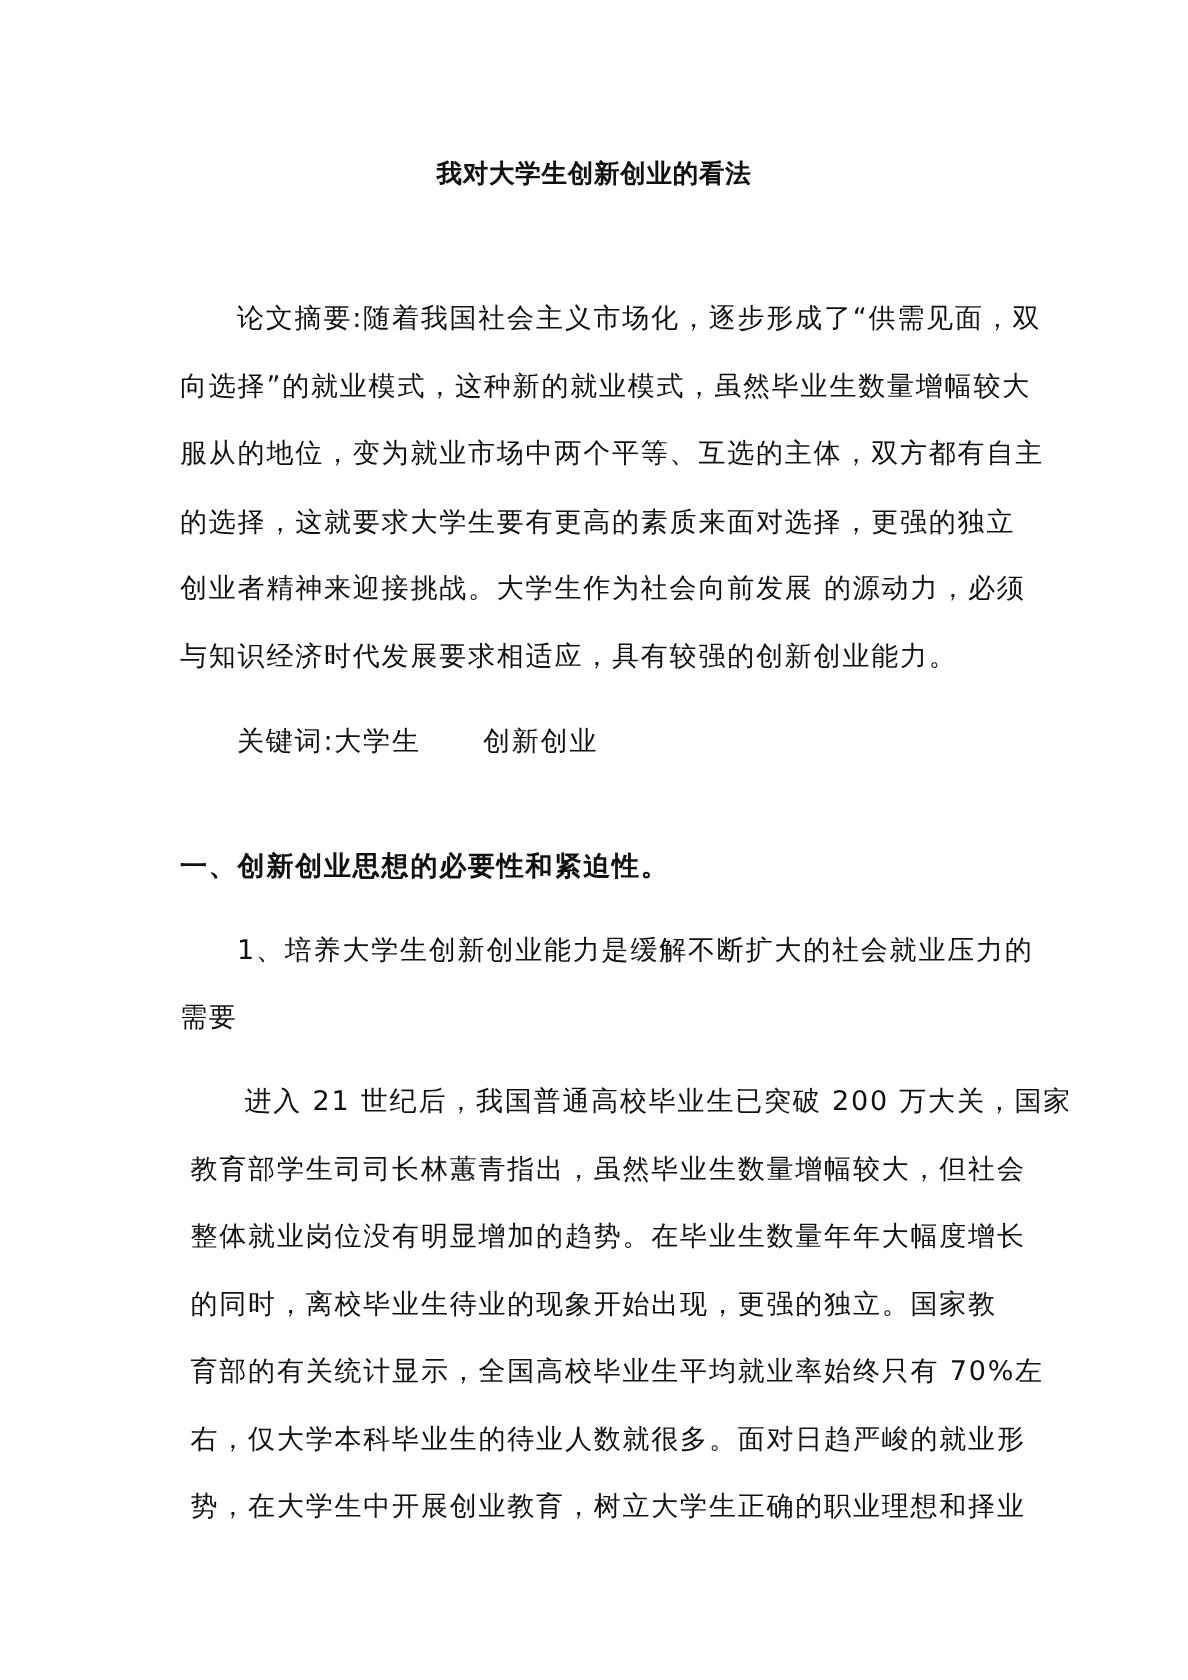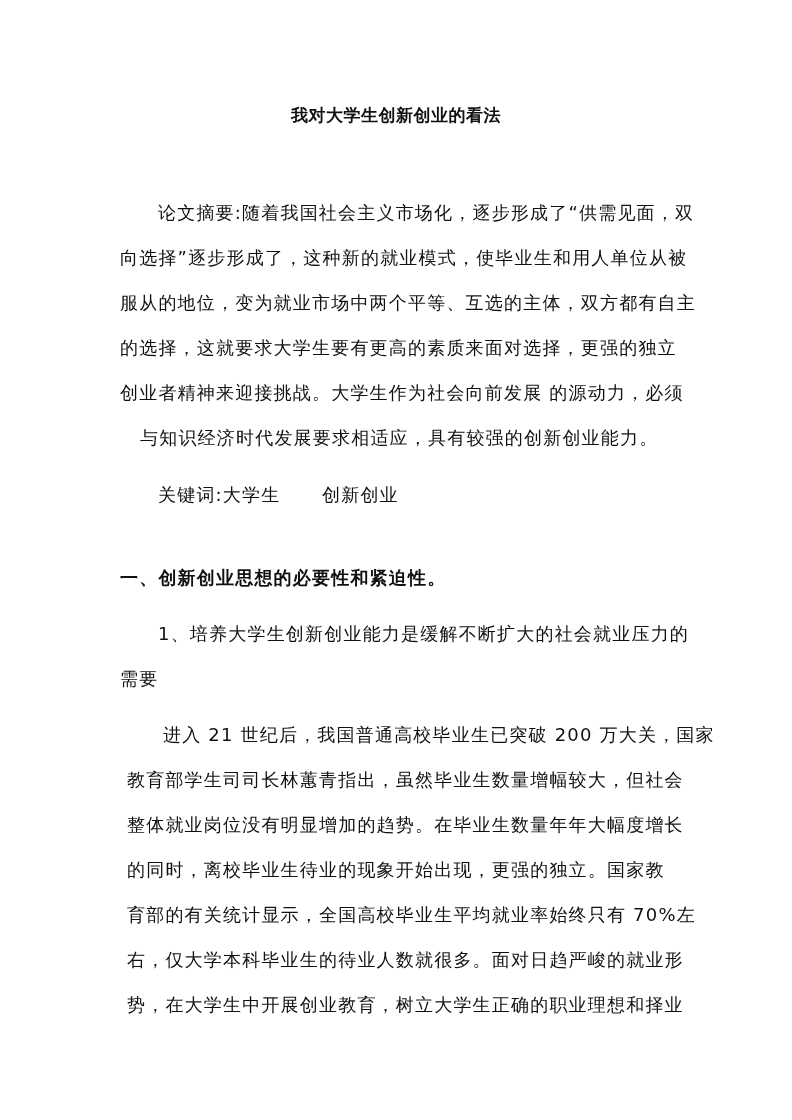--- a/index.html
+++ b/index.html
@@ -11,25 +11,25 @@
   .heading { font-weight: bold; }
 </style>
 </head>
 <body>
 
 <div>
   <div class="title">我对大学生创新创业的看法</div>
 
   <div>
     <div class="line" style="left:158px; top:201px;">论文摘要:随着我国社会主义市场化，逐步形成了“供需见面，双</div>
-    <div class="line" style="left:120px; top:246px;">向选择”逐步形成了，这种新的就业模式，使毕业生和用人单位从被</div>
+    <div class="line" style="left:120px; top:246px;">向选择”的就业模式，这种新的就业模式，虽然毕业生数量增幅较大</div>
     <div class="line" style="left:120px; top:291px;">服从的地位，变为就业市场中两个平等、互选的主体，双方都有自主</div>
     <div class="line" style="left:120px; top:336px;font-family:Liberation Serif, serif;">的选择，这就要求大学生要有更高的素质来面对选择，更强的独立</div>
     <div class="line" style="left:120px; top:381px;">创业者精神来迎接挑战。大学生作为社会向前发展  的源动力，必须</div>
-    <div class="line" style="left:120px; top:426px;margin-left:20px;">与知识经济时代发展要求相适应，具有较强的创新创业能力。</div>
+    <div class="line" style="left:120px; top:426px;">与知识经济时代发展要求相适应，具有较强的创新创业能力。</div>
   </div>
 
   <div class="line" style="left:158px; top:483px; white-space:pre;">关键词:大学生      创新创业</div>
 
   <div class="line heading" style="left:120px; top:566px;">一、创新创业思想的必要性和紧迫性。</div>
 
   <div>
     <div class="line" style="left:158px; top:622px;text-align:right;">1、培养大学生创新创业能力是缓解不断扩大的社会就业压力的</div>
     <div class="line" style="left:120px; top:667px;">需要</div>
   </div>

